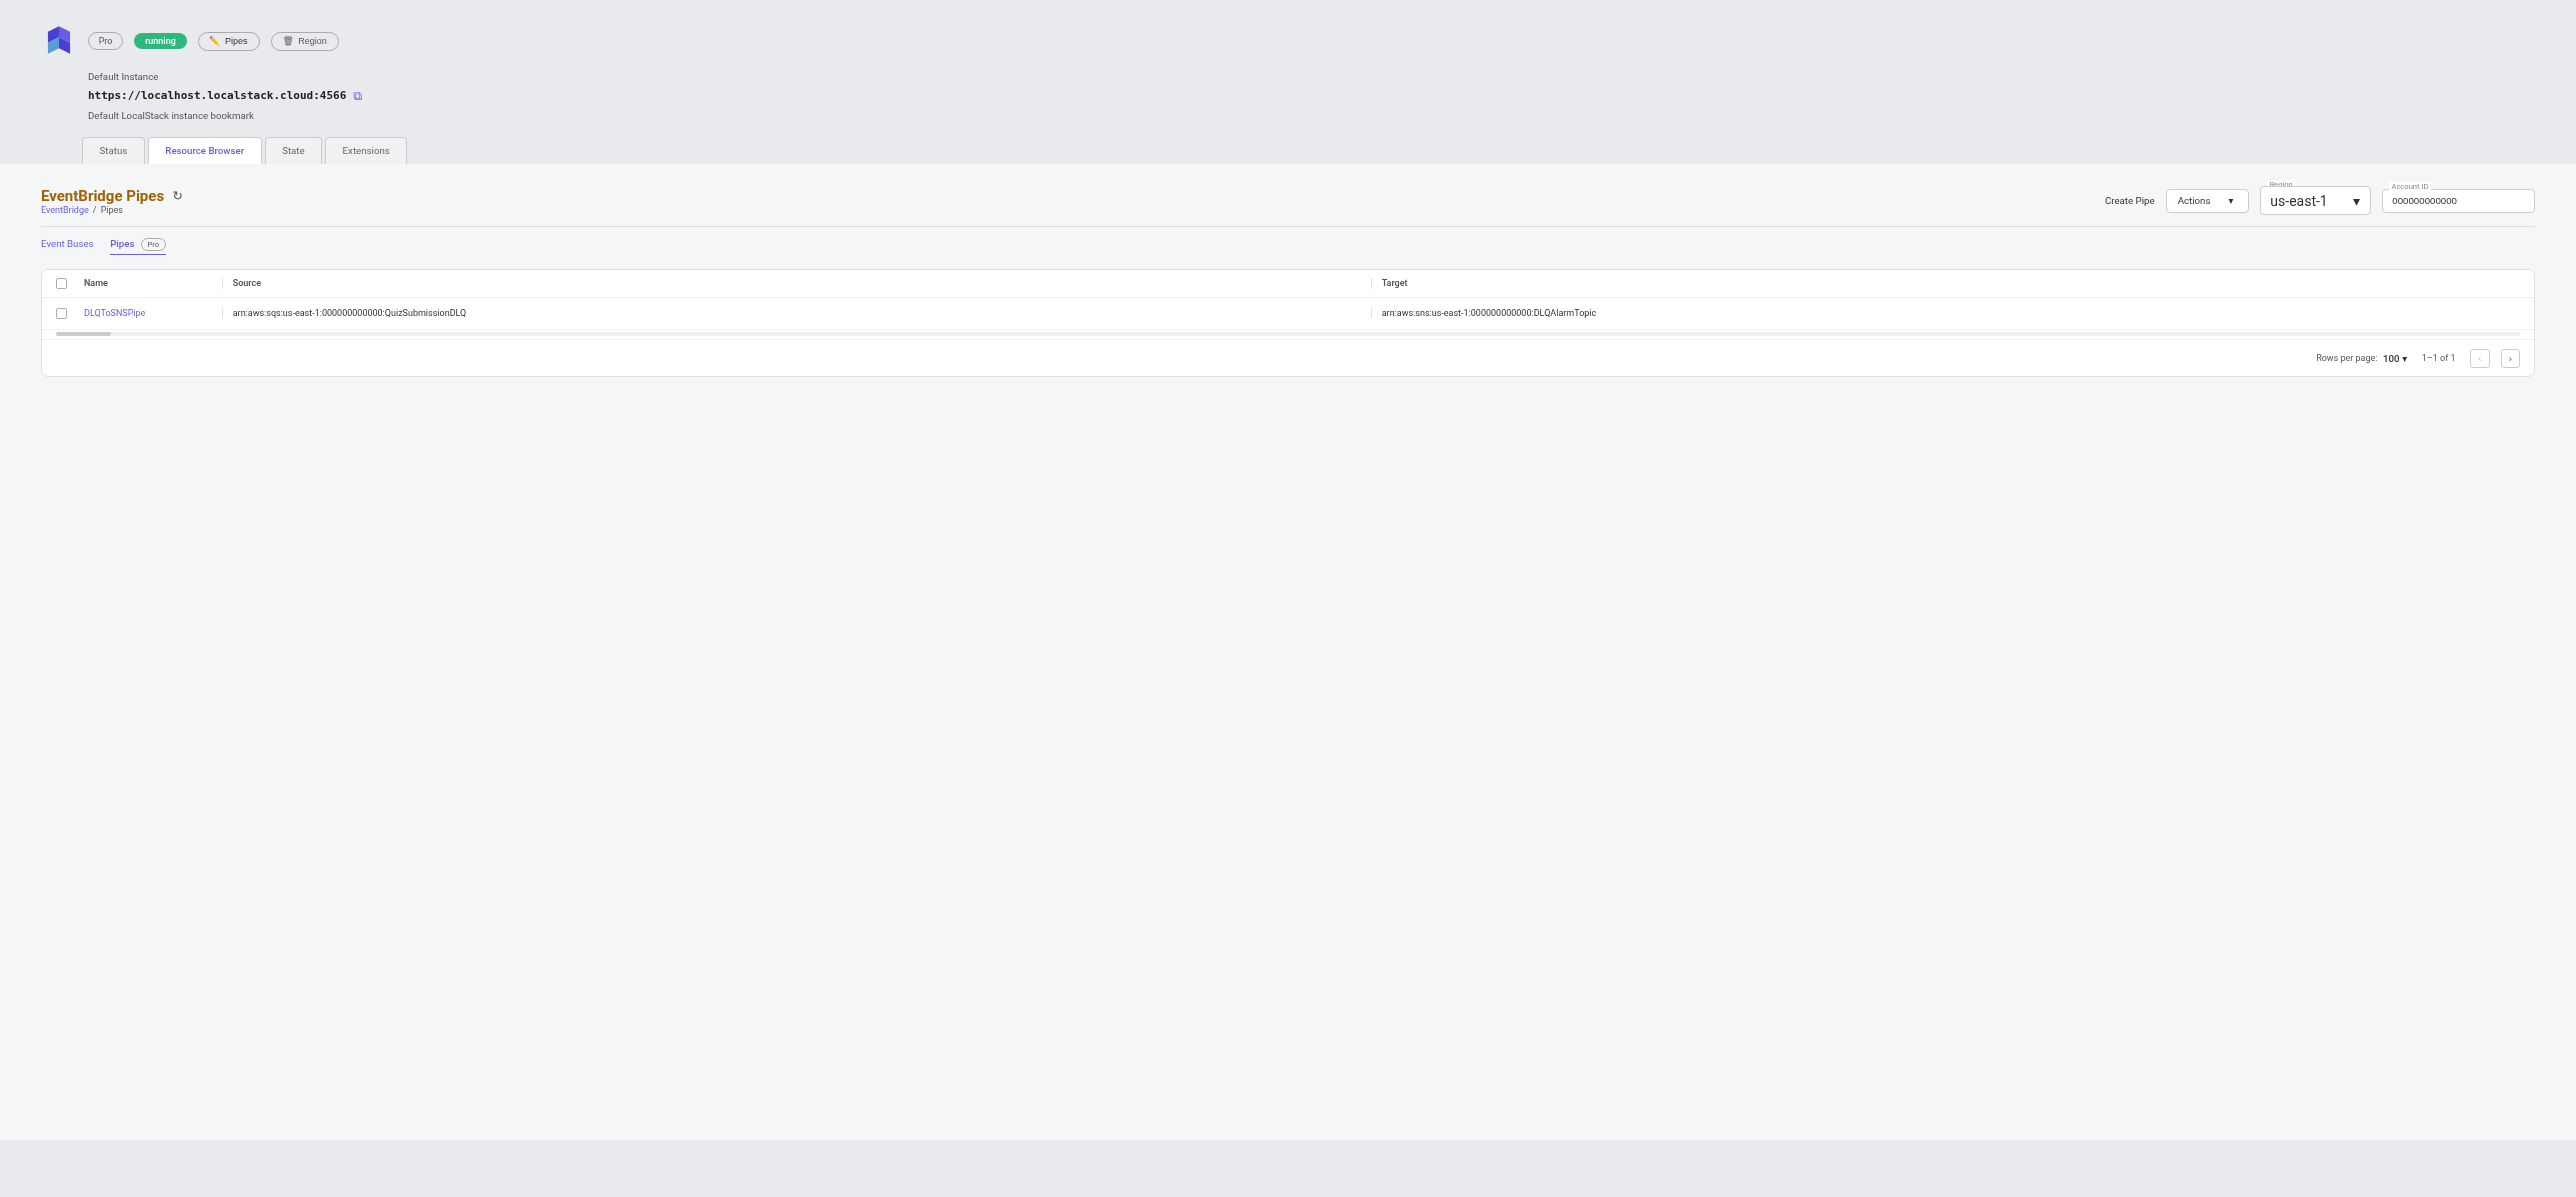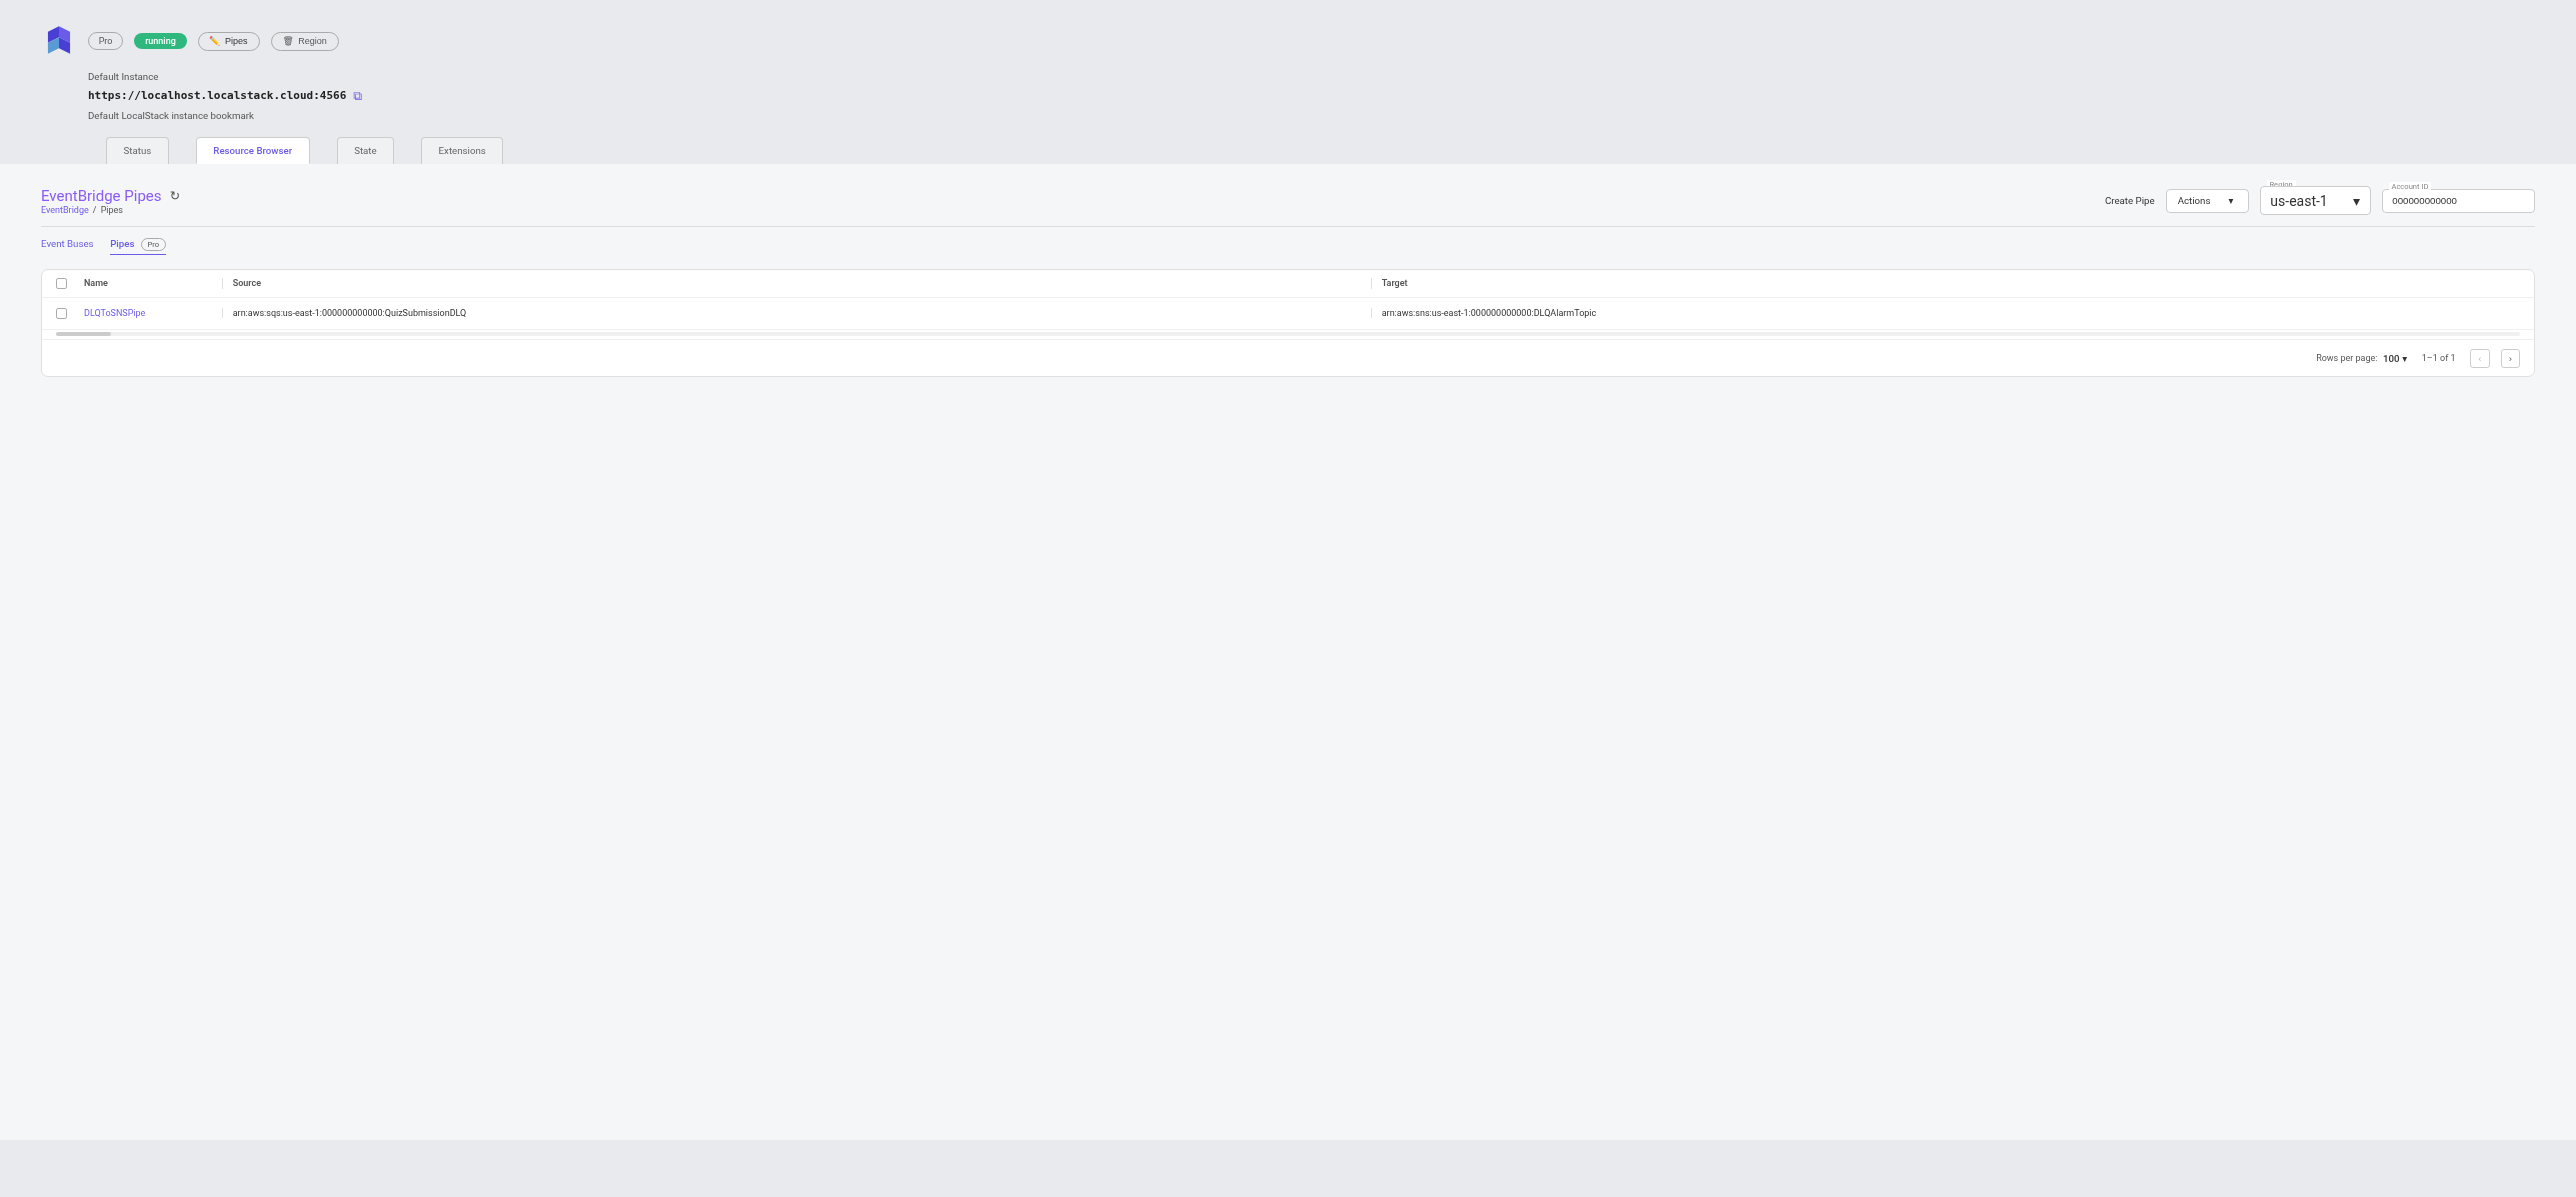--- a/index.html
+++ b/index.html
@@ -122,21 +122,20 @@
     .tab {
       padding: 7px 16.6px;
       font-size: 9.7px;
       cursor: pointer;
       border: 0.7px solid #ccc;
       background: #f0f1f3;
       color: #666;
       border-bottom: none;
       border-radius: 4.1px 4.1px 0 0;
       margin-right: 2.8px;
-      margin-left: 24px;
     }
 
     .tab.active {
       background: #fff;
       color: #6b5ce7;
       border-color: #ccc;
       font-weight: 500;
       border-bottom: 1.4px solid #fff;
     }
 
@@ -154,22 +153,22 @@
     }
 
     .page-title-row {
       display: flex;
       align-items: center;
       gap: 8.3px;
     }
 
     .page-title {
       font-size: 15px;
-      font-weight: 400;
-      color: #8b5cf6;
+      font-weight: 700;
+      color: #a16207;
     }
 
     .refresh-icon {
       font-size: 12.4px;
       color: #555;
       cursor: pointer;
     }
 
     .breadcrumb {
       font-size: 9px;

